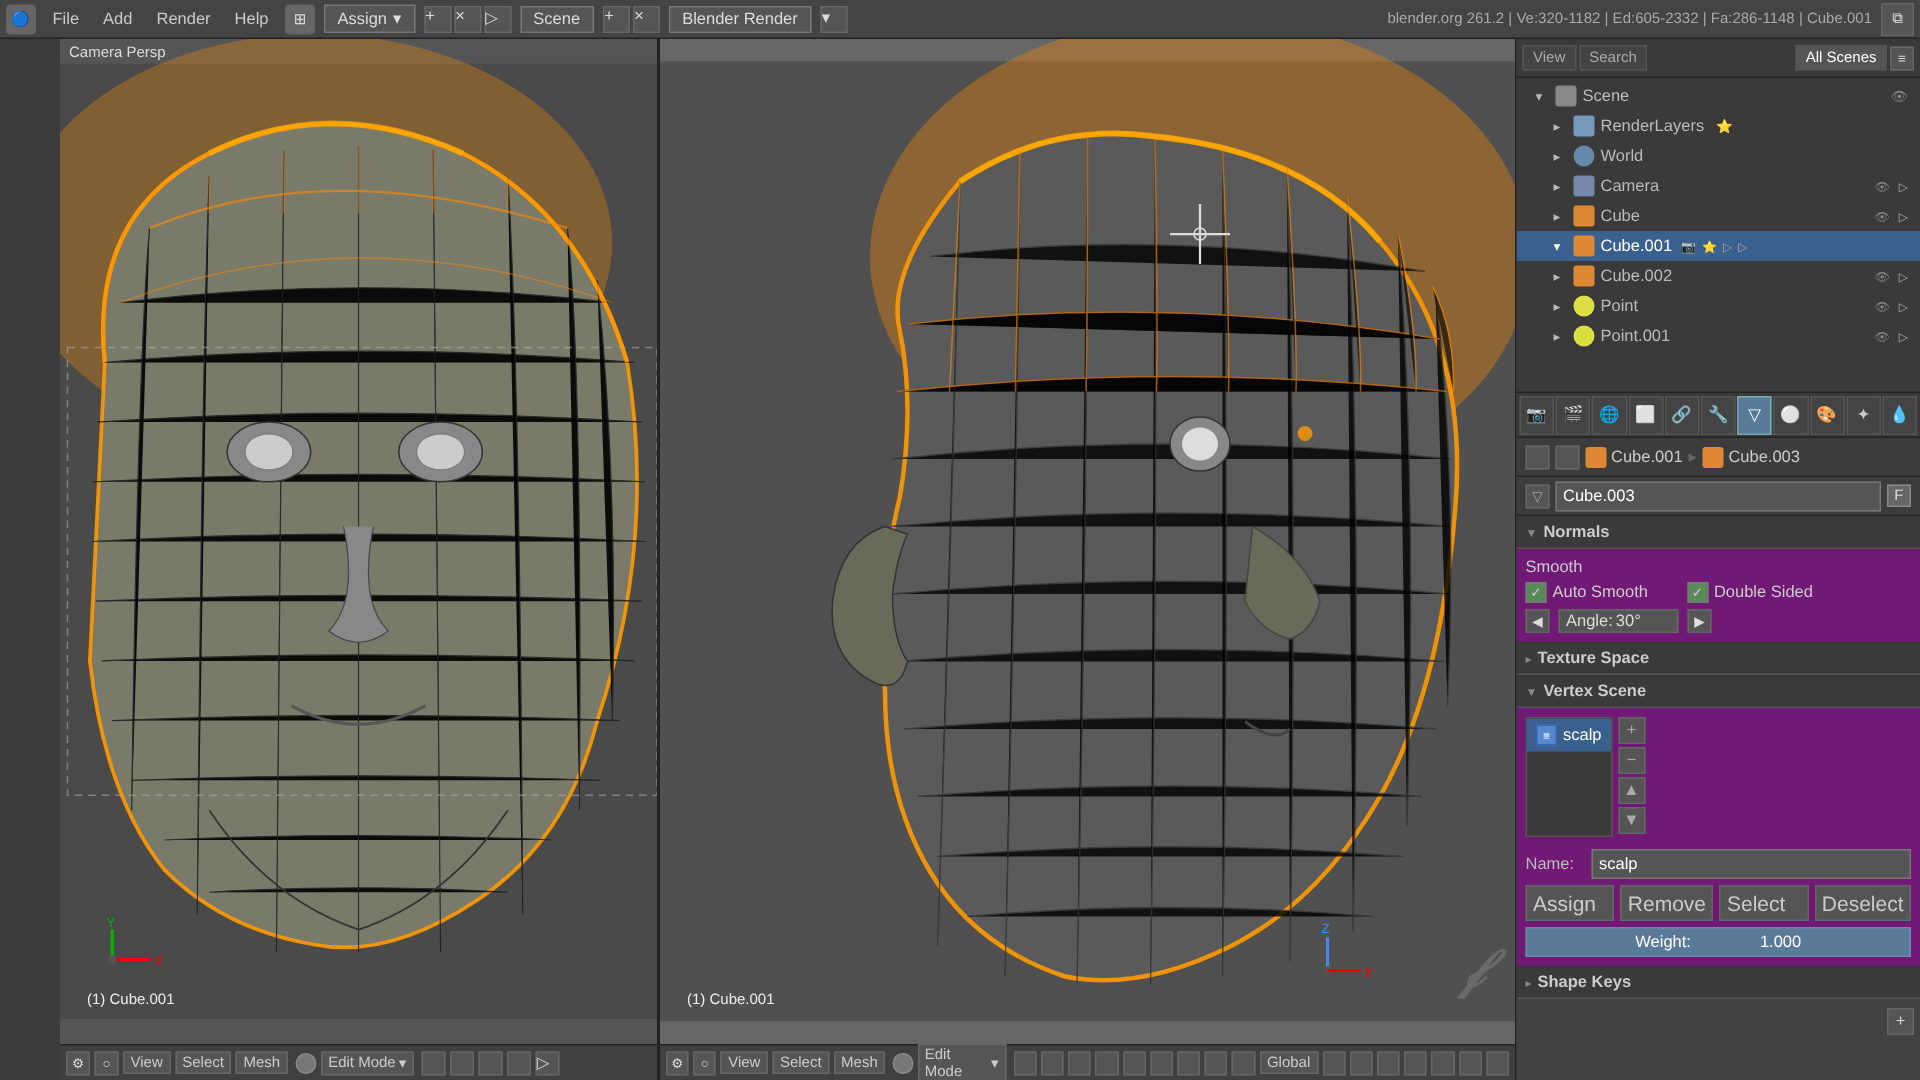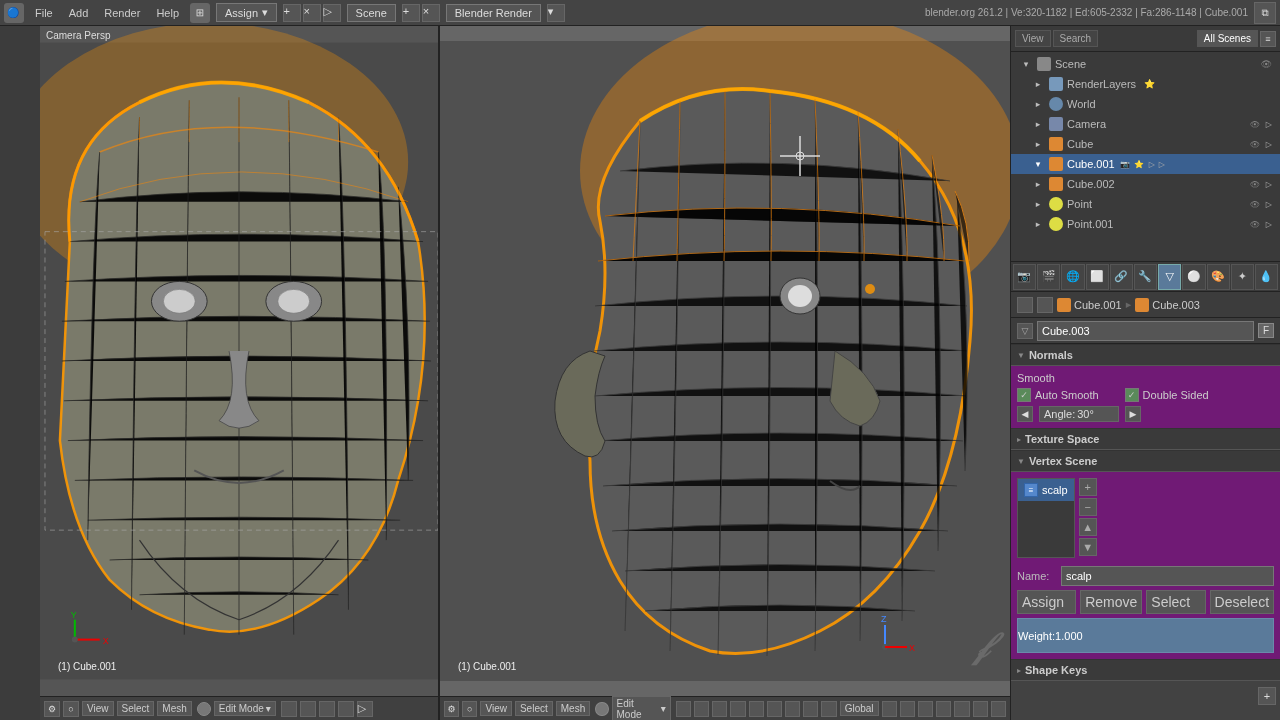--- a/index.html
+++ b/index.html
@@ -423,23 +423,23 @@
       text-align: left;
       cursor: pointer;
     }
     .weight-row {
       display: flex; align-items: center; gap: 4px;
     }
     .weight-bar {
       flex: 1;
       background: #5a7a9a;
       border: 1px solid #6a8aaa;
-      height: 35px;
-      display: flex; align-items: center; justify-content: flex-start;
-      font-size: 11px; color: #fff;
+      height: 20px;
+      display: flex; align-items: center; justify-content: center;
+      font-size: 11px; color: #fff; gap: 46px;
     }
 
     
     .folio-logo {
       position: absolute;
       bottom: 30px; right: 20px;
       font-size: 36px;
       color: rgba(255,255,255,0.15);
       font-style: italic;
       font-weight: bold;

